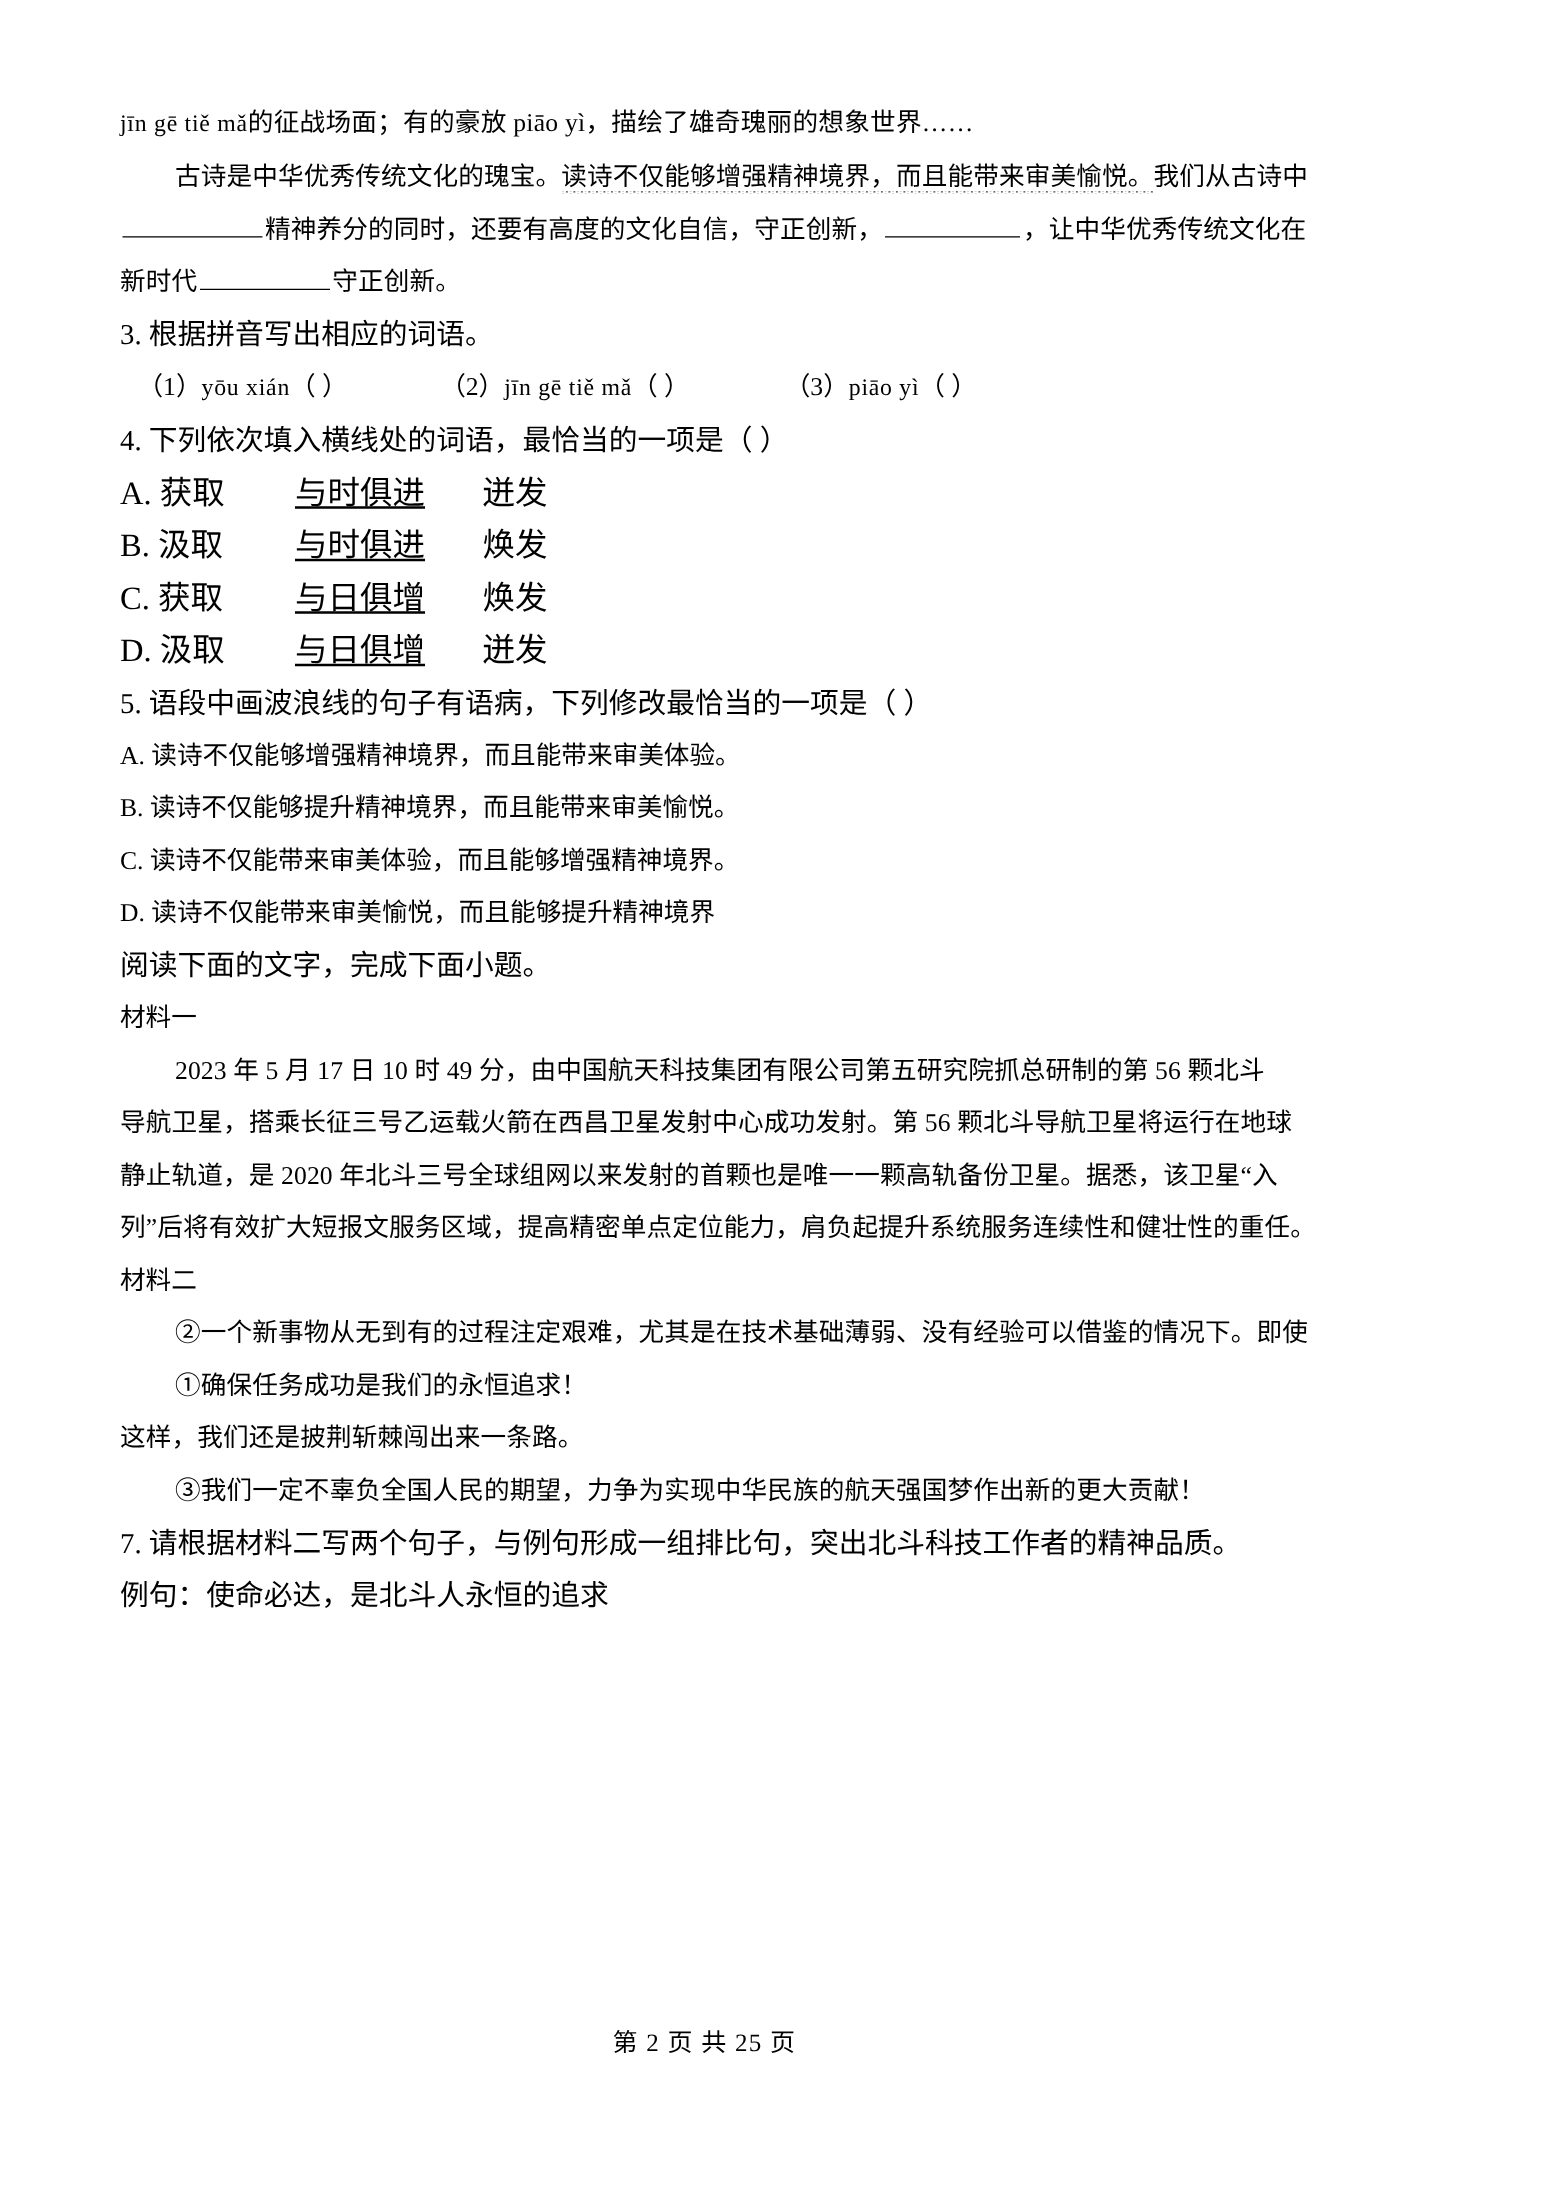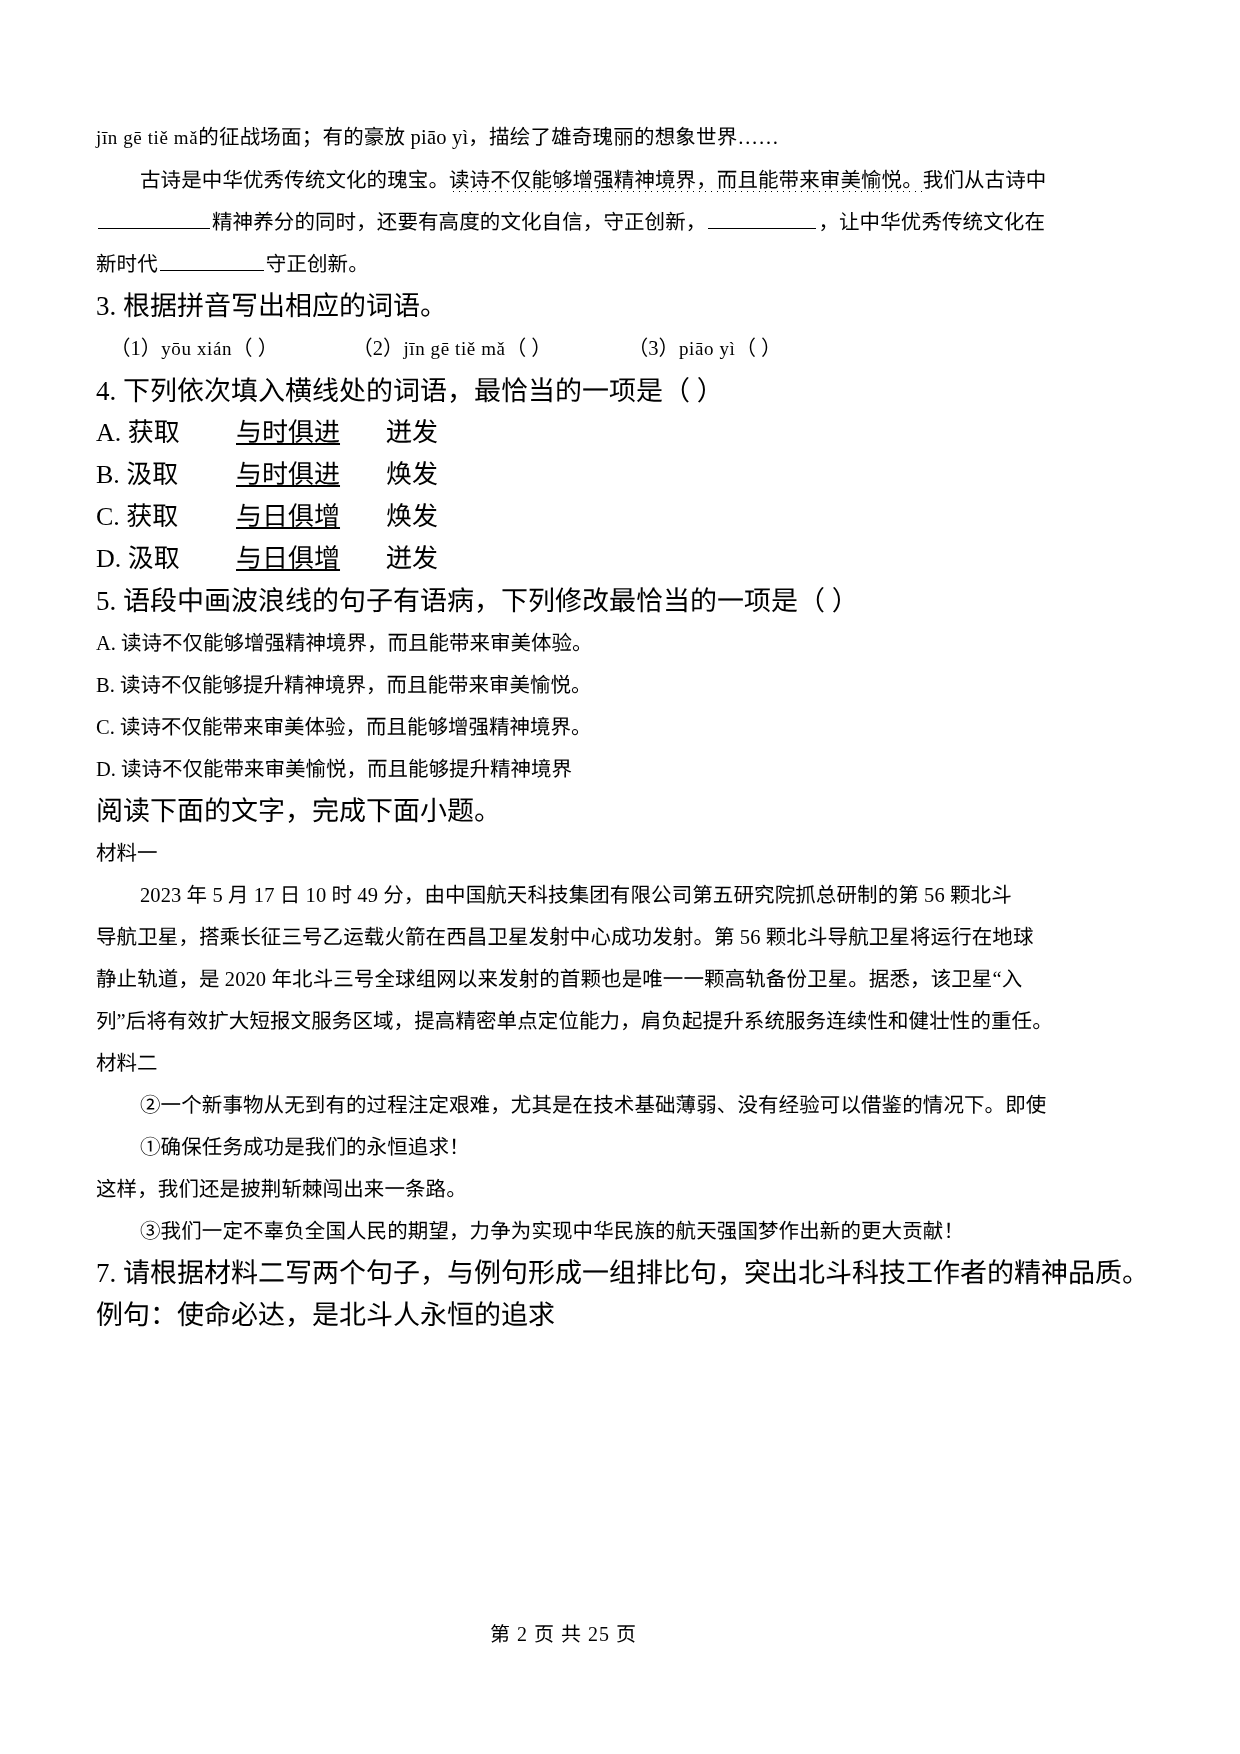--- a/index.html
+++ b/index.html
@@ -15,21 +15,21 @@
     font-family: "Liberation Serif", "DejaVu Serif", serif;
     color: #000000;
     overflow: hidden;
   }
   .page {
     position: absolute;
     left: 0; top: 0;
     width: 1107px;
     height: 1754px;
     box-sizing: border-box;
-    padding: 116px 100px 0 96px;
+    padding: 78px 100px 0 96px;
   }
   .doc {
     position: relative;
     width: 948px;
   }
 
   
   .line {
     font-size: 20.5px;
     line-height: 42px;
@@ -39,21 +39,21 @@
   .para {
     font-size: 20.5px;
     line-height: 42px;
     letter-spacing: 0.1px;
   }
   .para .l { white-space: nowrap; display: block; }
   .indent2 { padding-left: 44px; }
 
   
   .qline {
-    font-size: 27px;
+    font-size: 23px;
     line-height: 42px;
     white-space: nowrap;
   }
 
   
   .py {
     font-family: "Liberation Serif", "DejaVu Serif", serif;
     font-size: 19px;
     letter-spacing: 0.6px;
   }

